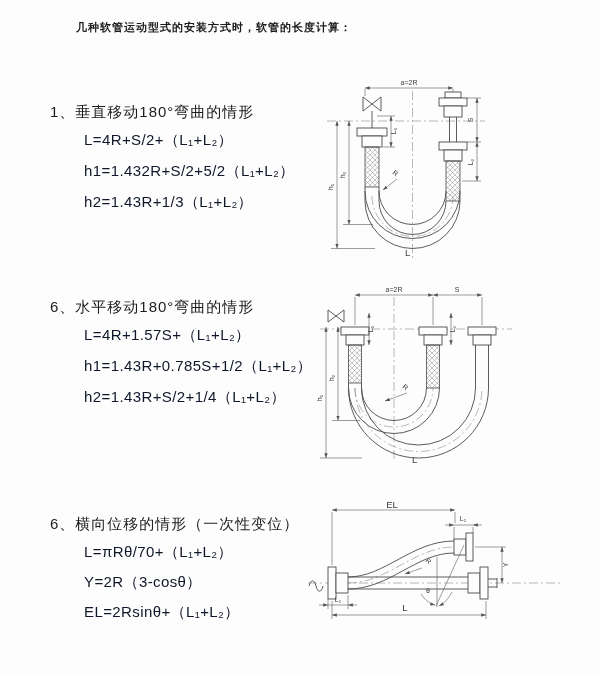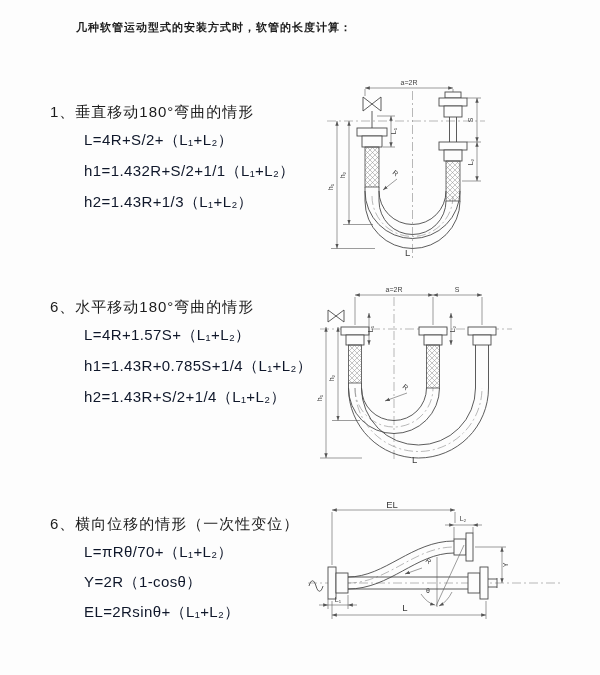--- a/index.html
+++ b/index.html
@@ -30,31 +30,31 @@
   .cl{stroke:#8a8a8a;stroke-width:0.6;fill:none;stroke-dasharray:9 3 2 3;}
   .braid{stroke:#4a4a4a;stroke-width:0.8;}
 </style>
 </head>
 <body>
 
 <div class="page-title">几种软管运动型式的安装方式时，软管的长度计算：</div>
 
 <div class="sec-heading" style="top:103px">1、垂直移动180°弯曲的情形</div>
 <div class="formula" style="top:131px">L=4R+S/2+（L₁+L₂）</div>
-<div class="formula" style="top:162px">h1=1.432R+S/2+1/1（L₁+L₂）</div>
+<div class="formula" style="top:162px">h1=1.432R+S/2+5/2（L₁+L₂）</div>
 <div class="formula" style="top:193px">h2=1.43R+1/3（L₁+L₂）</div>
 
 <div class="sec-heading" style="top:298px">6、水平移动180°弯曲的情形</div>
 <div class="formula" style="top:326px">L=4R+1.57S+（L₁+L₂）</div>
-<div class="formula" style="top:357px">h1=1.43R+0.785S+1/4（L₁+L₂）</div>
+<div class="formula" style="top:357px">h1=1.43R+0.785S+1/2（L₁+L₂）</div>
 <div class="formula" style="top:388px">h2=1.43R+S/2+1/4（L₁+L₂）</div>
 
 <div class="sec-heading" style="top:515px">6、横向位移的情形（一次性变位）</div>
 <div class="formula" style="top:543px">L=πRθ/70+（L₁+L₂）</div>
-<div class="formula" style="top:573px">Y=2R（1-cosθ）</div>
+<div class="formula" style="top:573px">Y=2R（3-cosθ）</div>
 <div class="formula" style="top:603px">EL=2Rsinθ+（L₁+L₂）</div>
 
 <svg style="left:315px;top:75px" width="275" height="185" viewBox="0 0 275 185">
   <defs>
     <marker id="ar1" viewBox="0 0 8 8" refX="8" refY="4" markerWidth="8" markerHeight="8" orient="auto-start-reverse">
       <path d="M0,1.2 L8,4 L0,6.8 z" fill="#555"></path>
     </marker>
     <pattern id="ht1" width="5" height="5" patternUnits="userSpaceOnUse">
       <path d="M0,5 L5,0 M0,0 L5,5" stroke="#8f8f8f" stroke-width="0.5"></path>
     </pattern>

